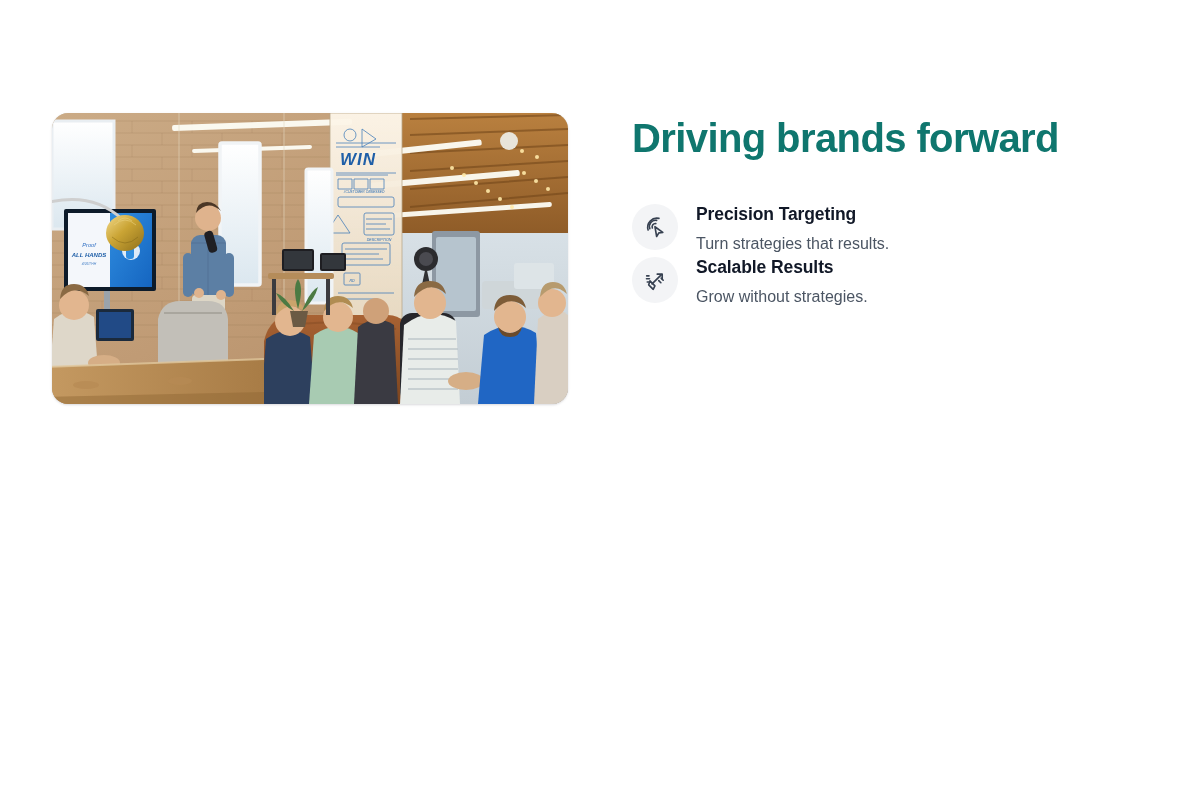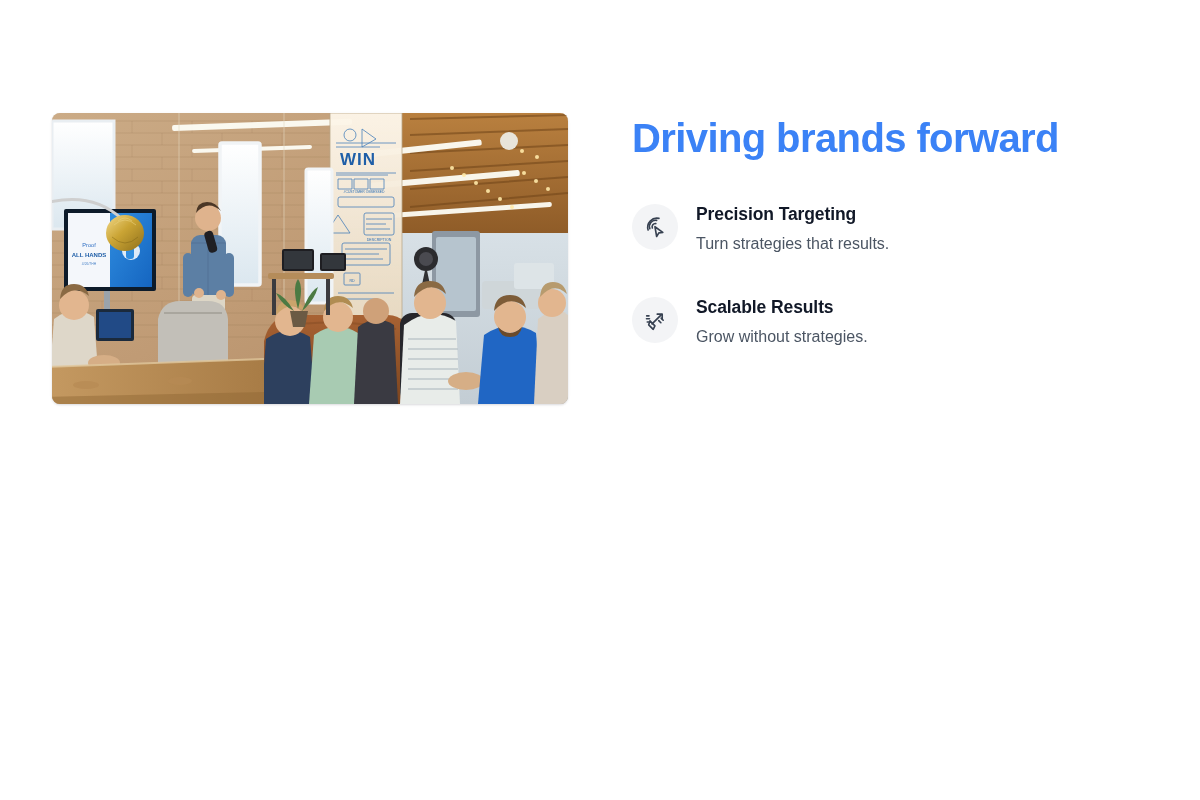--- a/index.html
+++ b/index.html
@@ -35,60 +35,60 @@
   
   .media-col {
     flex: 0 0 516px;
     width: 516px;
   }
 
   .media-frame {
     position: relative;
     width: 516px;
     height: 291px;
-    border-radius: 8px;
+    border-radius: 16px;
     overflow: hidden;
     background: #d9d2c7;
     box-shadow: 0 1px 3px rgba(16,24,40,.10), 0 1px 2px rgba(16,24,40,.06);
+    font-style: italic;
   }
 
   .media-frame svg { display: block; width: 100%; height: 100%; }
 
   
   .content-col {
     flex: 1 1 auto;
     padding-top: 5px;
     max-width: 516px;
   }
 
   .headline {
     font-size: 40px;
     line-height: 40px;
     font-weight: 700;
     letter-spacing: -0.6px;
-    color: #3b82f6;
+    color: #0f766e;
     margin-bottom: 0;
   }
   .headline .line { display: block; }
 
   .subcopy {
     margin-top: 38px;
     font-size: 17.5px;
     line-height: 29px;
     color: #4b5563;
     font-weight: 400;
     max-width: 516px;
   }
 
   
   .features {
     margin-top: 44px;
     display: flex;
     flex-direction: column;
-    gap: 40px;
   }
 
   .feature {
     display: flex;
     align-items: flex-start;
     gap: 18px;
   }
 
   .feature-icon {
     flex: 0 0 46px;

